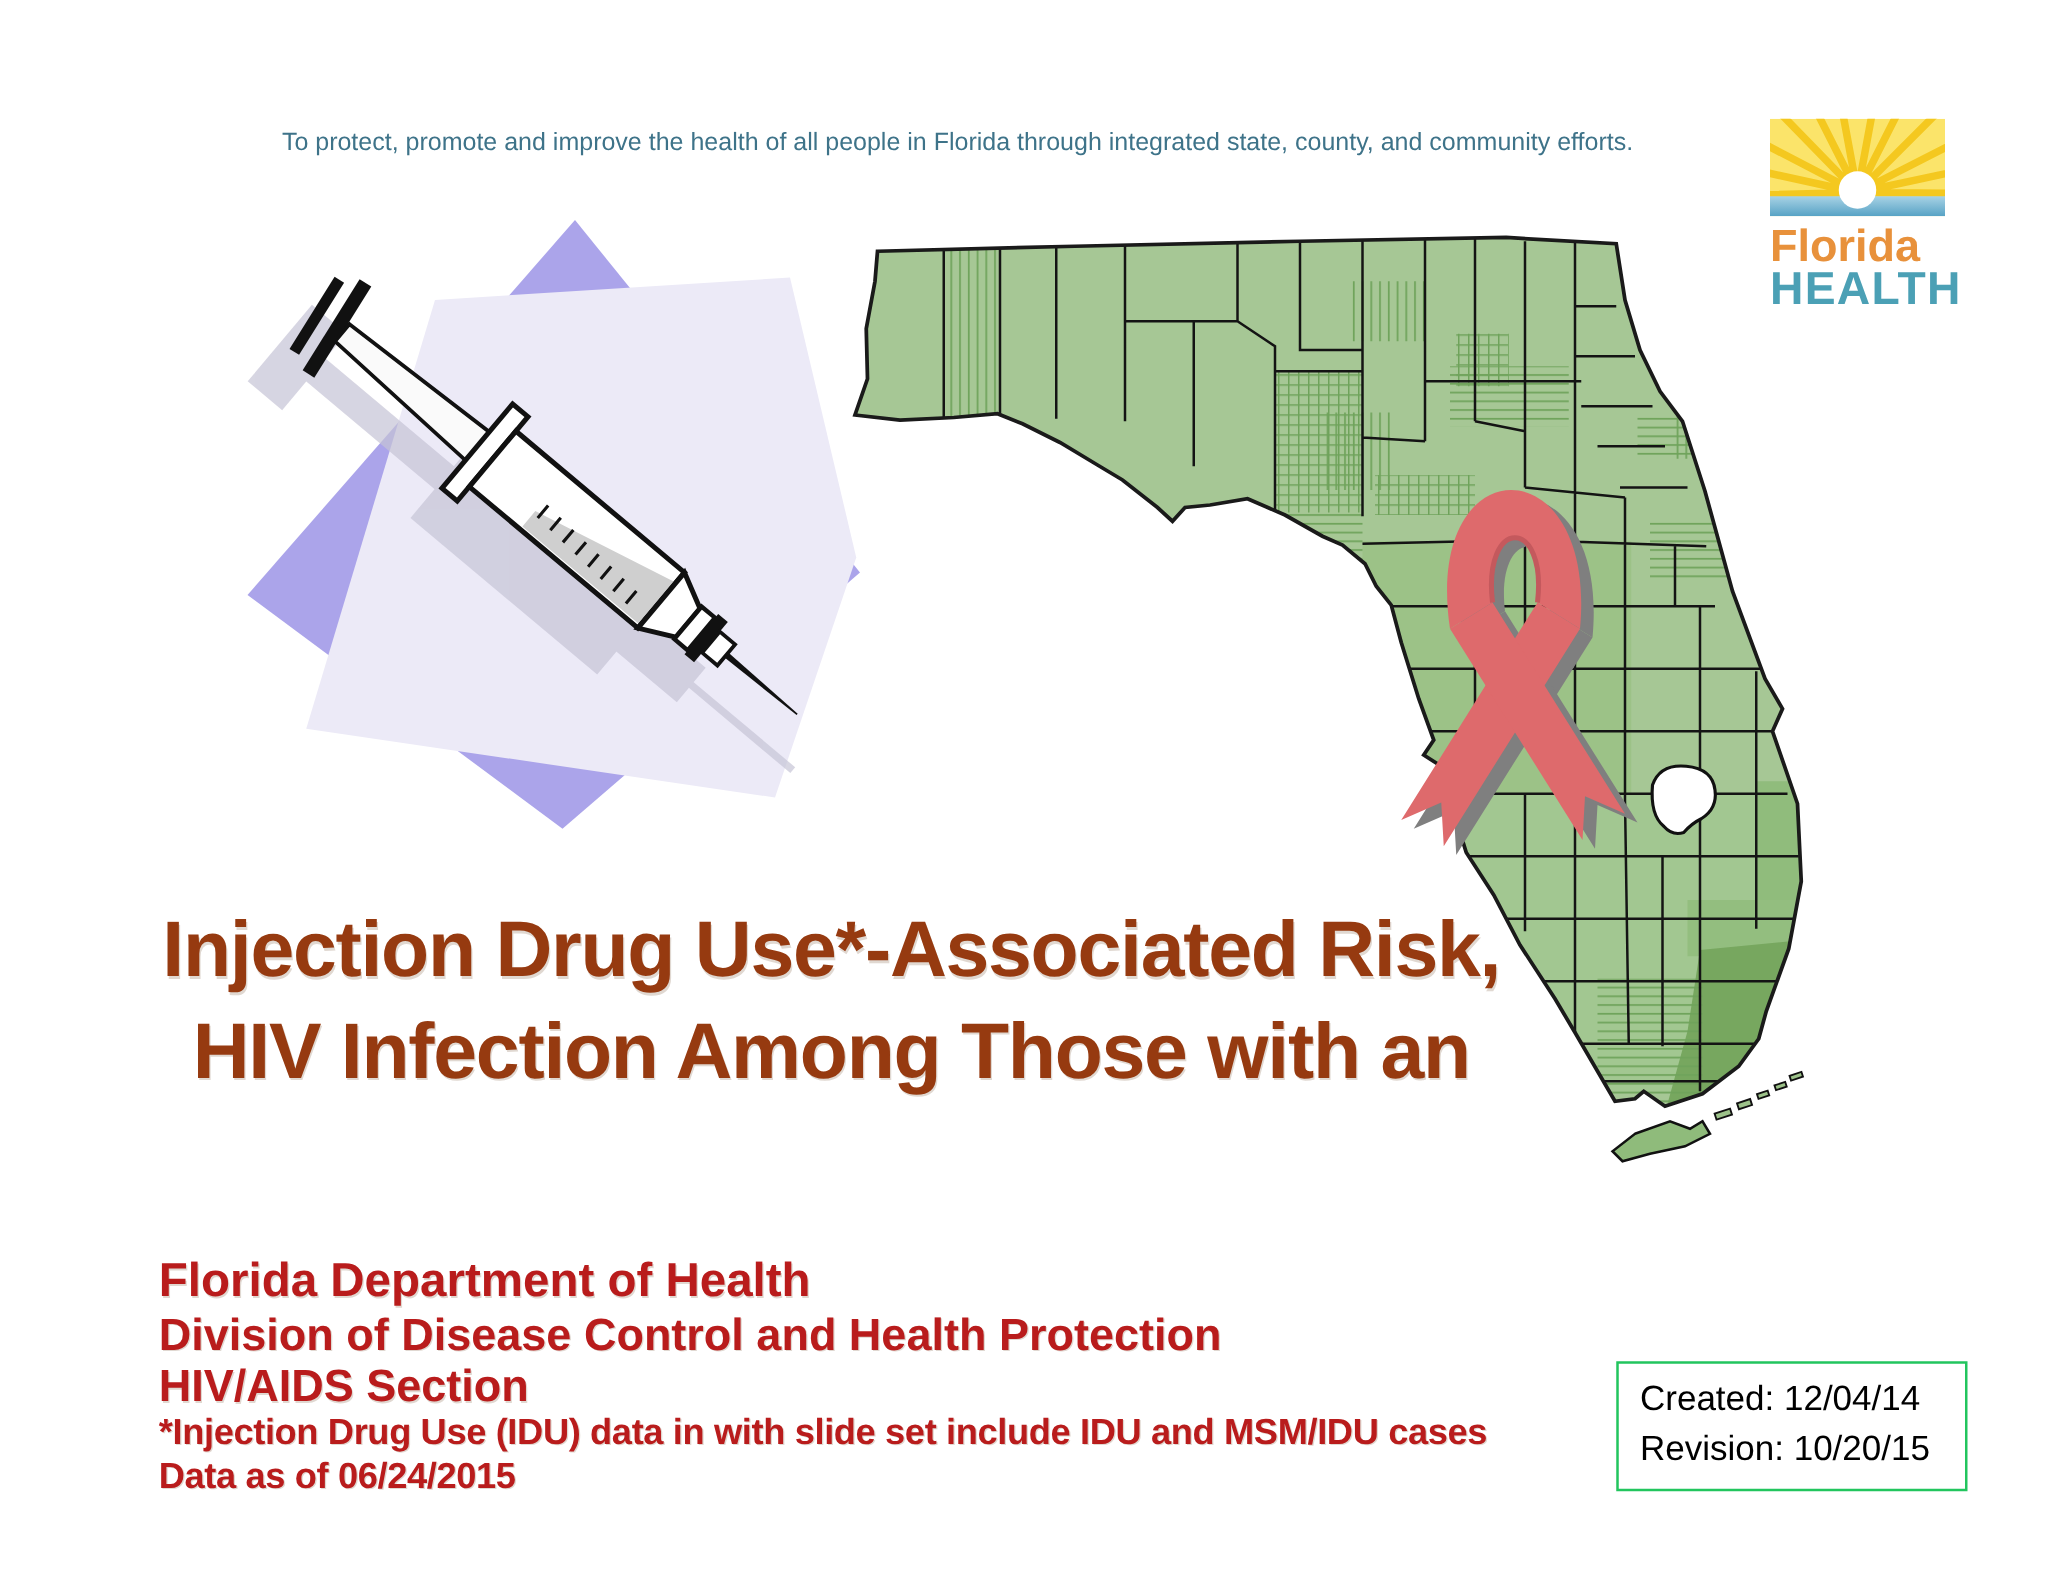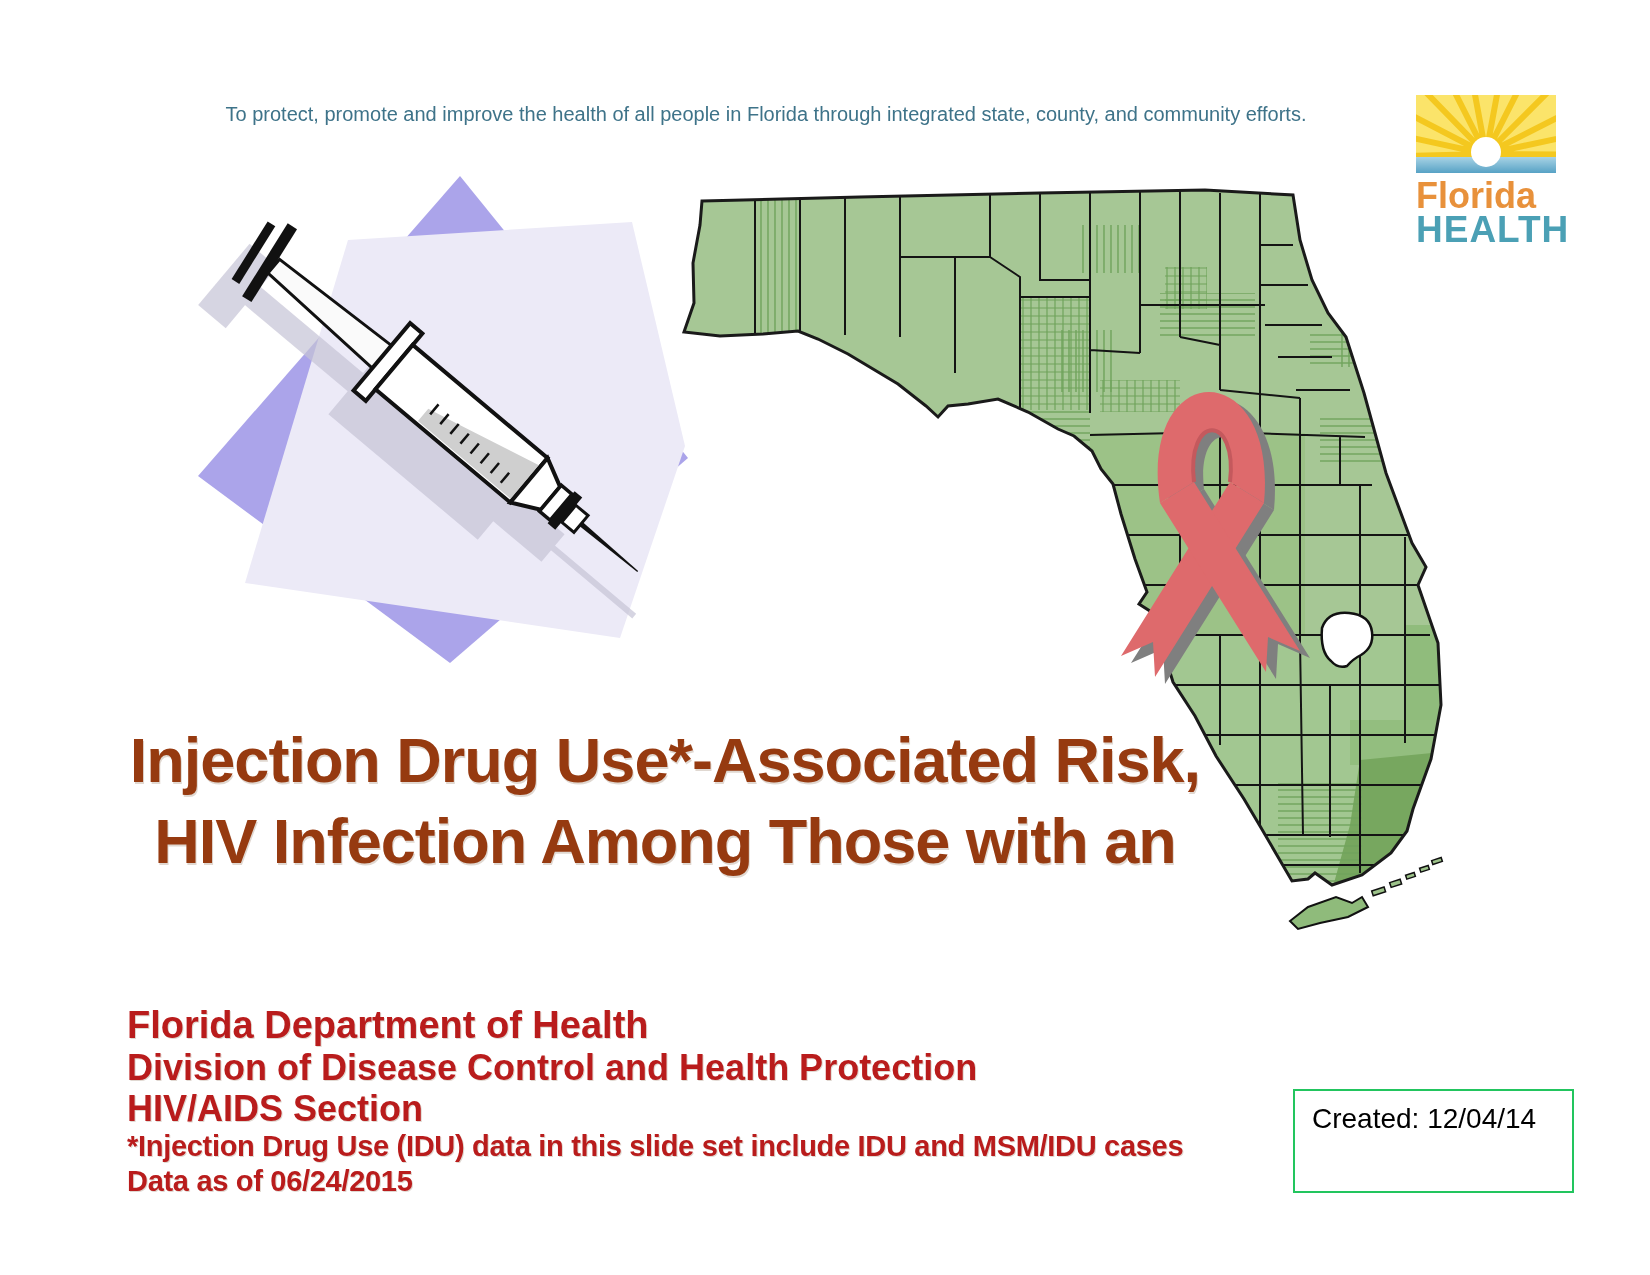--- a/index.html
+++ b/index.html
@@ -194,21 +194,22 @@
 
   <div class="title">
     <div>Injection Drug Use*-Associated Risk,</div>
     <div>HIV Infection Among Those with an</div>
   </div>
 
   <div class="byline">
     <div class="by1">Florida Department of Health</div>
     <div class="by2">Division of Disease Control and Health Protection</div>
     <div class="by2">HIV/AIDS Section</div>
-    <div class="by3">*Injection Drug Use (IDU) data in this slide set include IDU and MSM/IDU cases</div>
+    <div class="by3">*Injection Drug Use (IDU) data in with slide set include IDU and MSM/IDU cases</div>
     <div class="by3">Data as of 06/24/2015</div>
   </div>
 
   <div class="revbox">
     <div>Created: 12/04/14</div>
+    <div>Revision: 10/20/15</div>
   </div>
 
 </div>
 
 </body></html>

